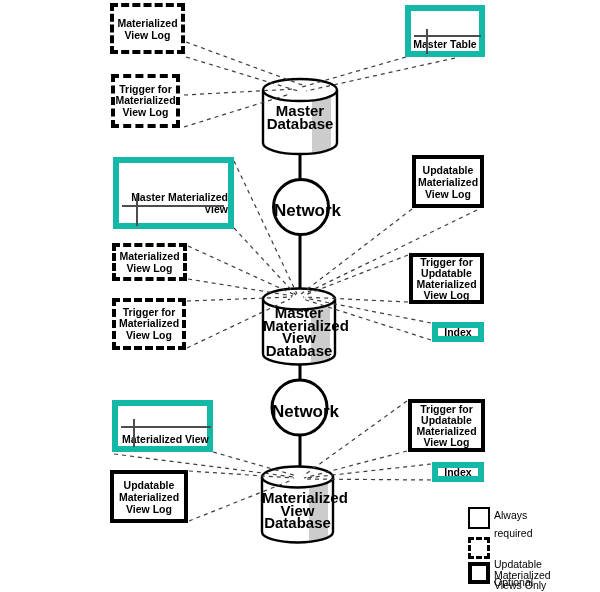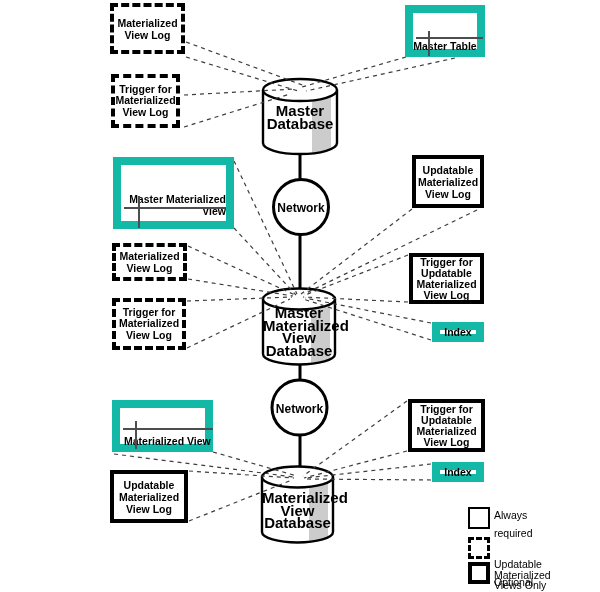--- a/index.html
+++ b/index.html
@@ -3,31 +3,31 @@
 <meta charset="utf-8">
 <style>
   html,body{margin:0;padding:0;background:#fff;}
   .canvas{position:relative;width:600px;height:592px;background:#fff;overflow:hidden;
           font-family:"Liberation Sans",sans-serif;color:#000;}
   .layer{position:absolute;left:0;top:0;}
   .box{position:absolute;background:#fff;box-sizing:border-box;display:flex;
        align-items:center;justify-content:center;text-align:center;
        font-weight:bold;font-size:10.5px;line-height:12px;white-space:pre;}
   .box.optional{border:4px dashed #000;}
-  .box.required{border:8px solid #14b8a6;}
+  .box.required{border:6px solid #14b8a6;}
   .box.updatable{border:4px solid #000;}
   .box.blockstyle{display:block;}
   .box .lbl{white-space:pre;}
   .blockstyle .lbl{display:block;}
   .tl .lbl{text-align:right;padding:4px 0 0 5px;}
   .tc .lbl{text-align:center;padding-top:3px;}
   .iconsvg{position:absolute;left:0;top:0;}
   .cyl-label{position:absolute;text-align:center;font-weight:bold;font-size:15px;
              line-height:12.5px;white-space:pre;}
-  .net-label{position:absolute;text-align:center;font-weight:bold;font-size:12px;white-space:pre;}
+  .net-label{position:absolute;text-align:center;font-weight:bold;font-size:17px;white-space:pre;}
   .legend-square{position:absolute;box-sizing:border-box;background:#fff;width:22px;height:22px;}
   .legend-square.required{border:2px solid #000;}
   .legend-square.optional{border:3px dashed #000;}
   .legend-square.updatable{border:4px solid #000;}
   .legend-label{position:absolute;font-size:10.5px;line-height:18px;white-space:pre;}
 </style>
 </head>
 <body>
 
 <div class="canvas">

